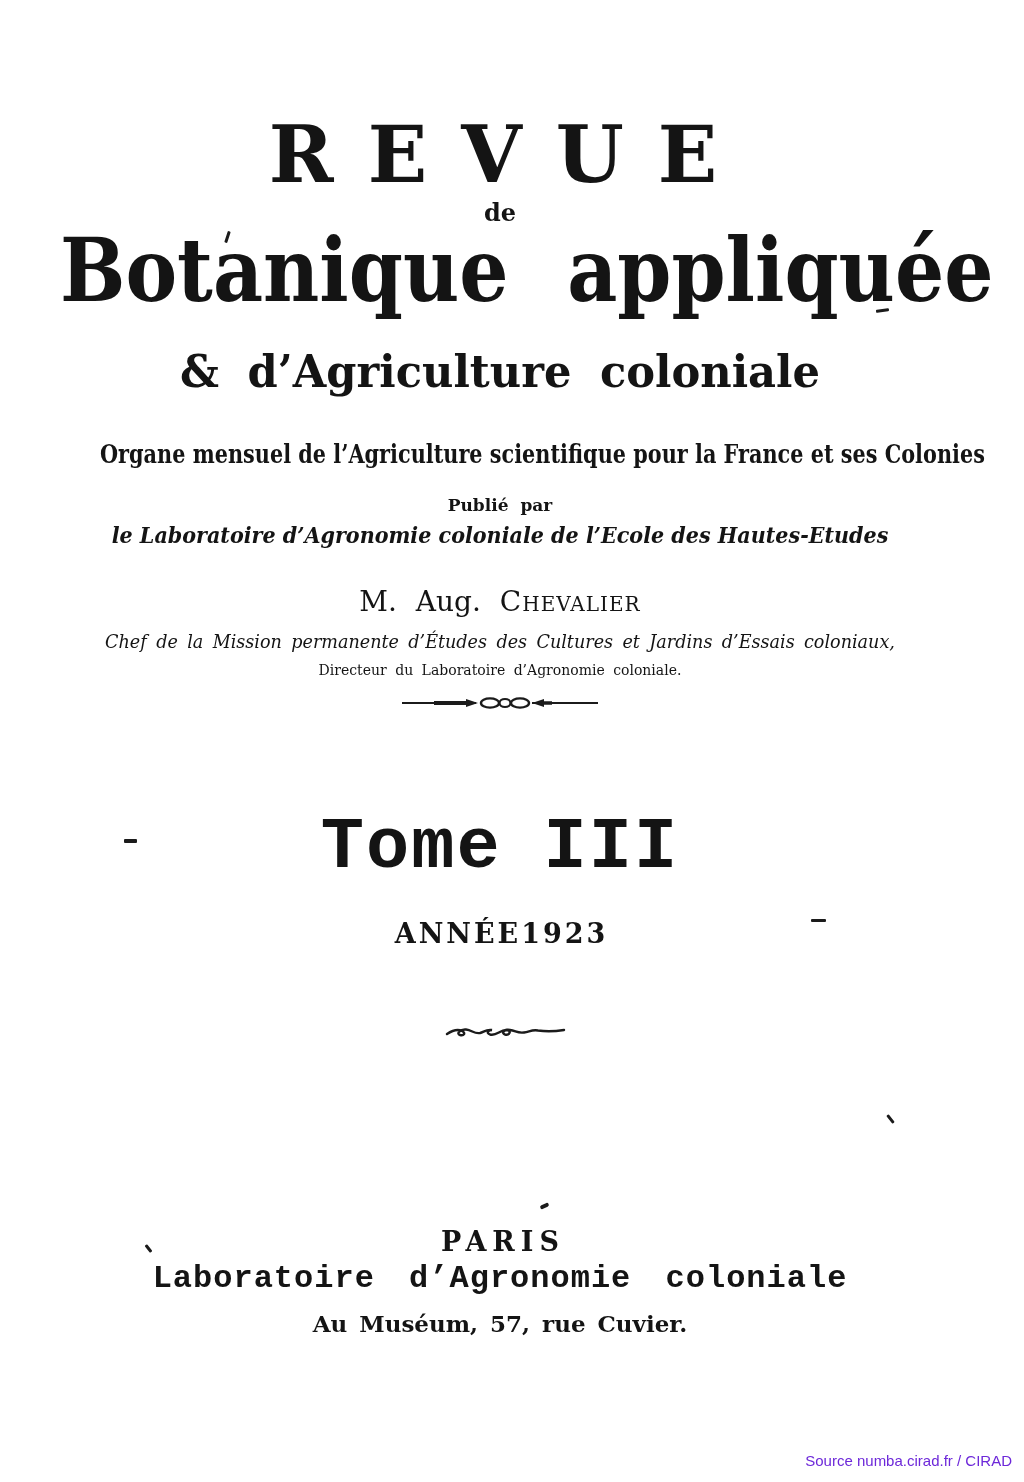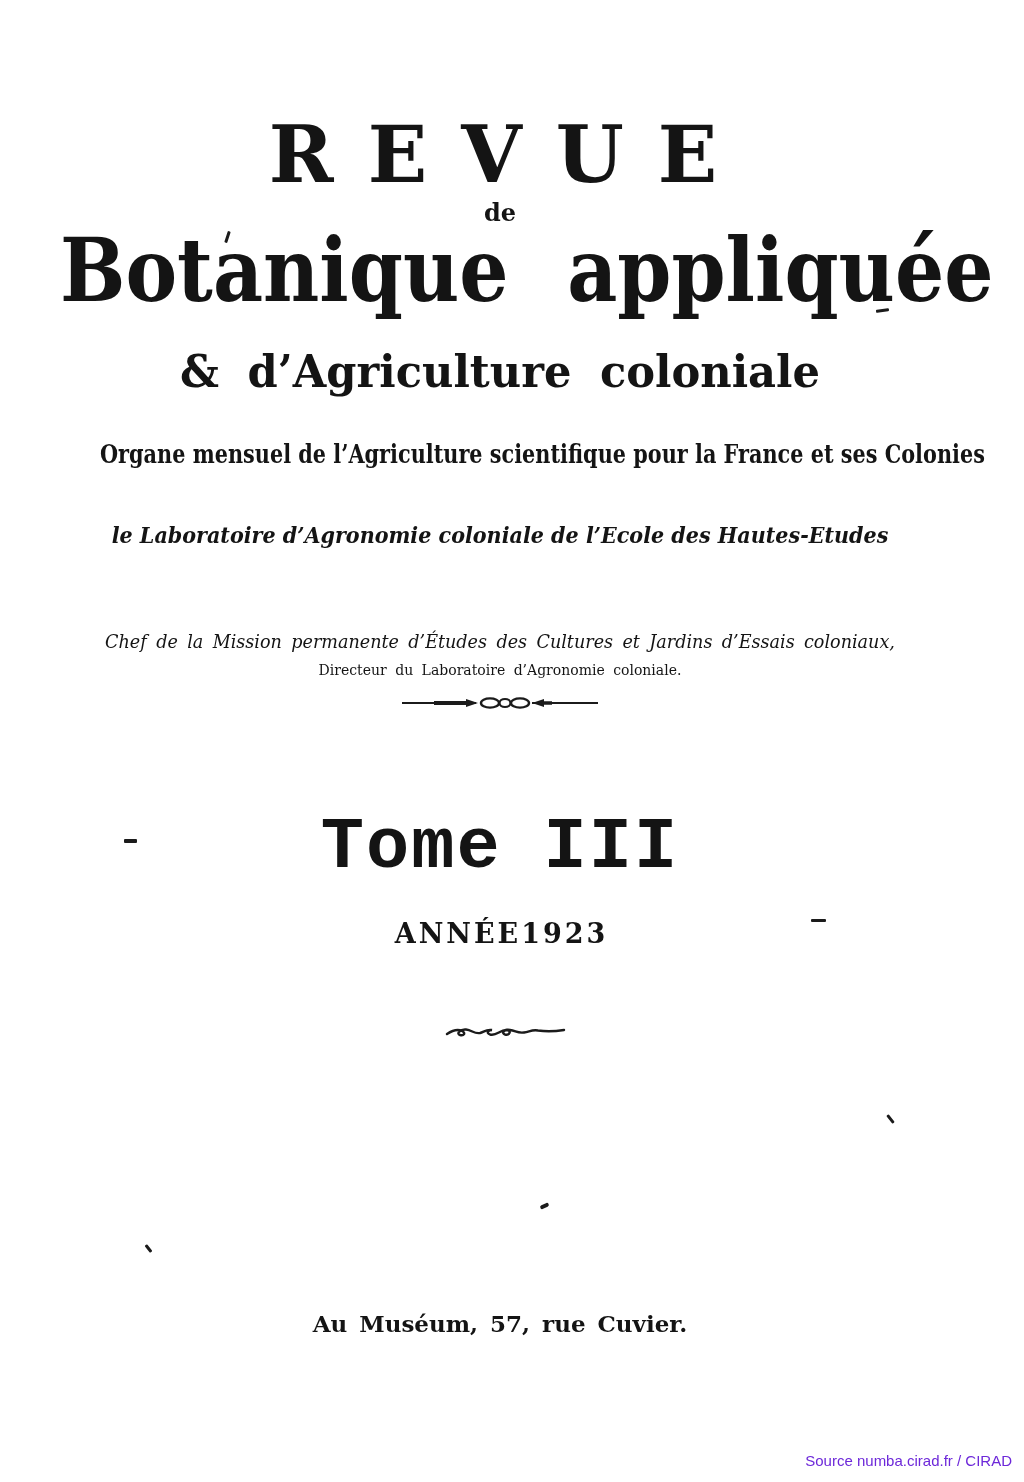--- a/index.html
+++ b/index.html
@@ -109,24 +109,29 @@
   <h1 class="row revue">REVUE</h1>
 
   <div class="row de">de</div>
 
   <h2 class="row main-title">Botanique appliquée</h2>
 
   <h3 class="row subtitle">&amp; d’Agriculture coloniale</h3>
 
   <div class="row tagline">Organe mensuel de l’Agriculture scientifique pour la France et ses Colonies</div>
 
+  <div class="row publie">Publié par</div>
 
   <div class="row laboratory">le Laboratoire d’Agronomie coloniale de l’Ecole des Hautes-Etudes</div>
 
 
+  <div class="row director">
+    <span>M. Aug.</span>
+    <span class="caps-name">Chevalier</span>
+  </div>
 
   <div class="row chef1">Chef de la Mission permanente d’Études des Cultures et Jardins d’Essais coloniaux,</div>
   <div class="row chef2">Directeur du Laboratoire d’Agronomie coloniale.</div>
 
   <div class="row divider1">
     <svg width="200" height="18" viewBox="0 0 200 18">
       <line x1="2" y1="9" x2="76" y2="9" stroke="#1b1b1b" stroke-width="2"></line>
       <line x1="34" y1="9" x2="66" y2="9" stroke="#1b1b1b" stroke-width="4"></line>
       <polygon points="66,5 78,9 66,13" fill="#1b1b1b"></polygon>
       <ellipse cx="90" cy="9" rx="9" ry="4.6" fill="none" stroke="#1b1b1b" stroke-width="2.4"></ellipse>
@@ -145,21 +150,23 @@
   <div class="row annee">
     <span>ANNÉE</span><span class="year">1923</span>
   </div>
 
   <div class="row squiggle">
     <svg width="122" height="22" viewBox="0 0 122 22">
       <path d="M2 14 C8 10, 13 9, 17 11 C21 13, 19 16, 15 15 C11 14, 15 9, 21 9.5 C27 10, 29 14, 35 13 C39 12, 41 9, 47 10 C43 10, 41 13, 45 14.5 C51 16.5, 55 10, 61 10 C67 10, 65 15.5, 60 14.5 C56 13.5, 59 9, 65 10 C71 11, 73 13.5, 79 12.5 C85 11.5, 87 9.5, 93 10.5 C100 11.5, 106 12, 119 10" fill="none" stroke="#1b1b1b" stroke-width="2.4" stroke-linecap="round"></path>
     </svg>
   </div>
 
+  <div class="row paris">PARIS</div>
 
+  <div class="row publisher">Laboratoire d’Agronomie coloniale</div>
 
   <div class="row address">Au Muséum, 57, rue Cuvier.</div>
 
   <div class="watermark">Source numba.cirad.fr / CIRAD</div>
 
   <div class="speck accent-botanique"></div>
   <div class="speck dash-appliquee"></div>
   <div class="speck dash-tome-left"></div>
   <div class="speck dash-annee-right"></div>
   <div class="speck tick-right"></div>

